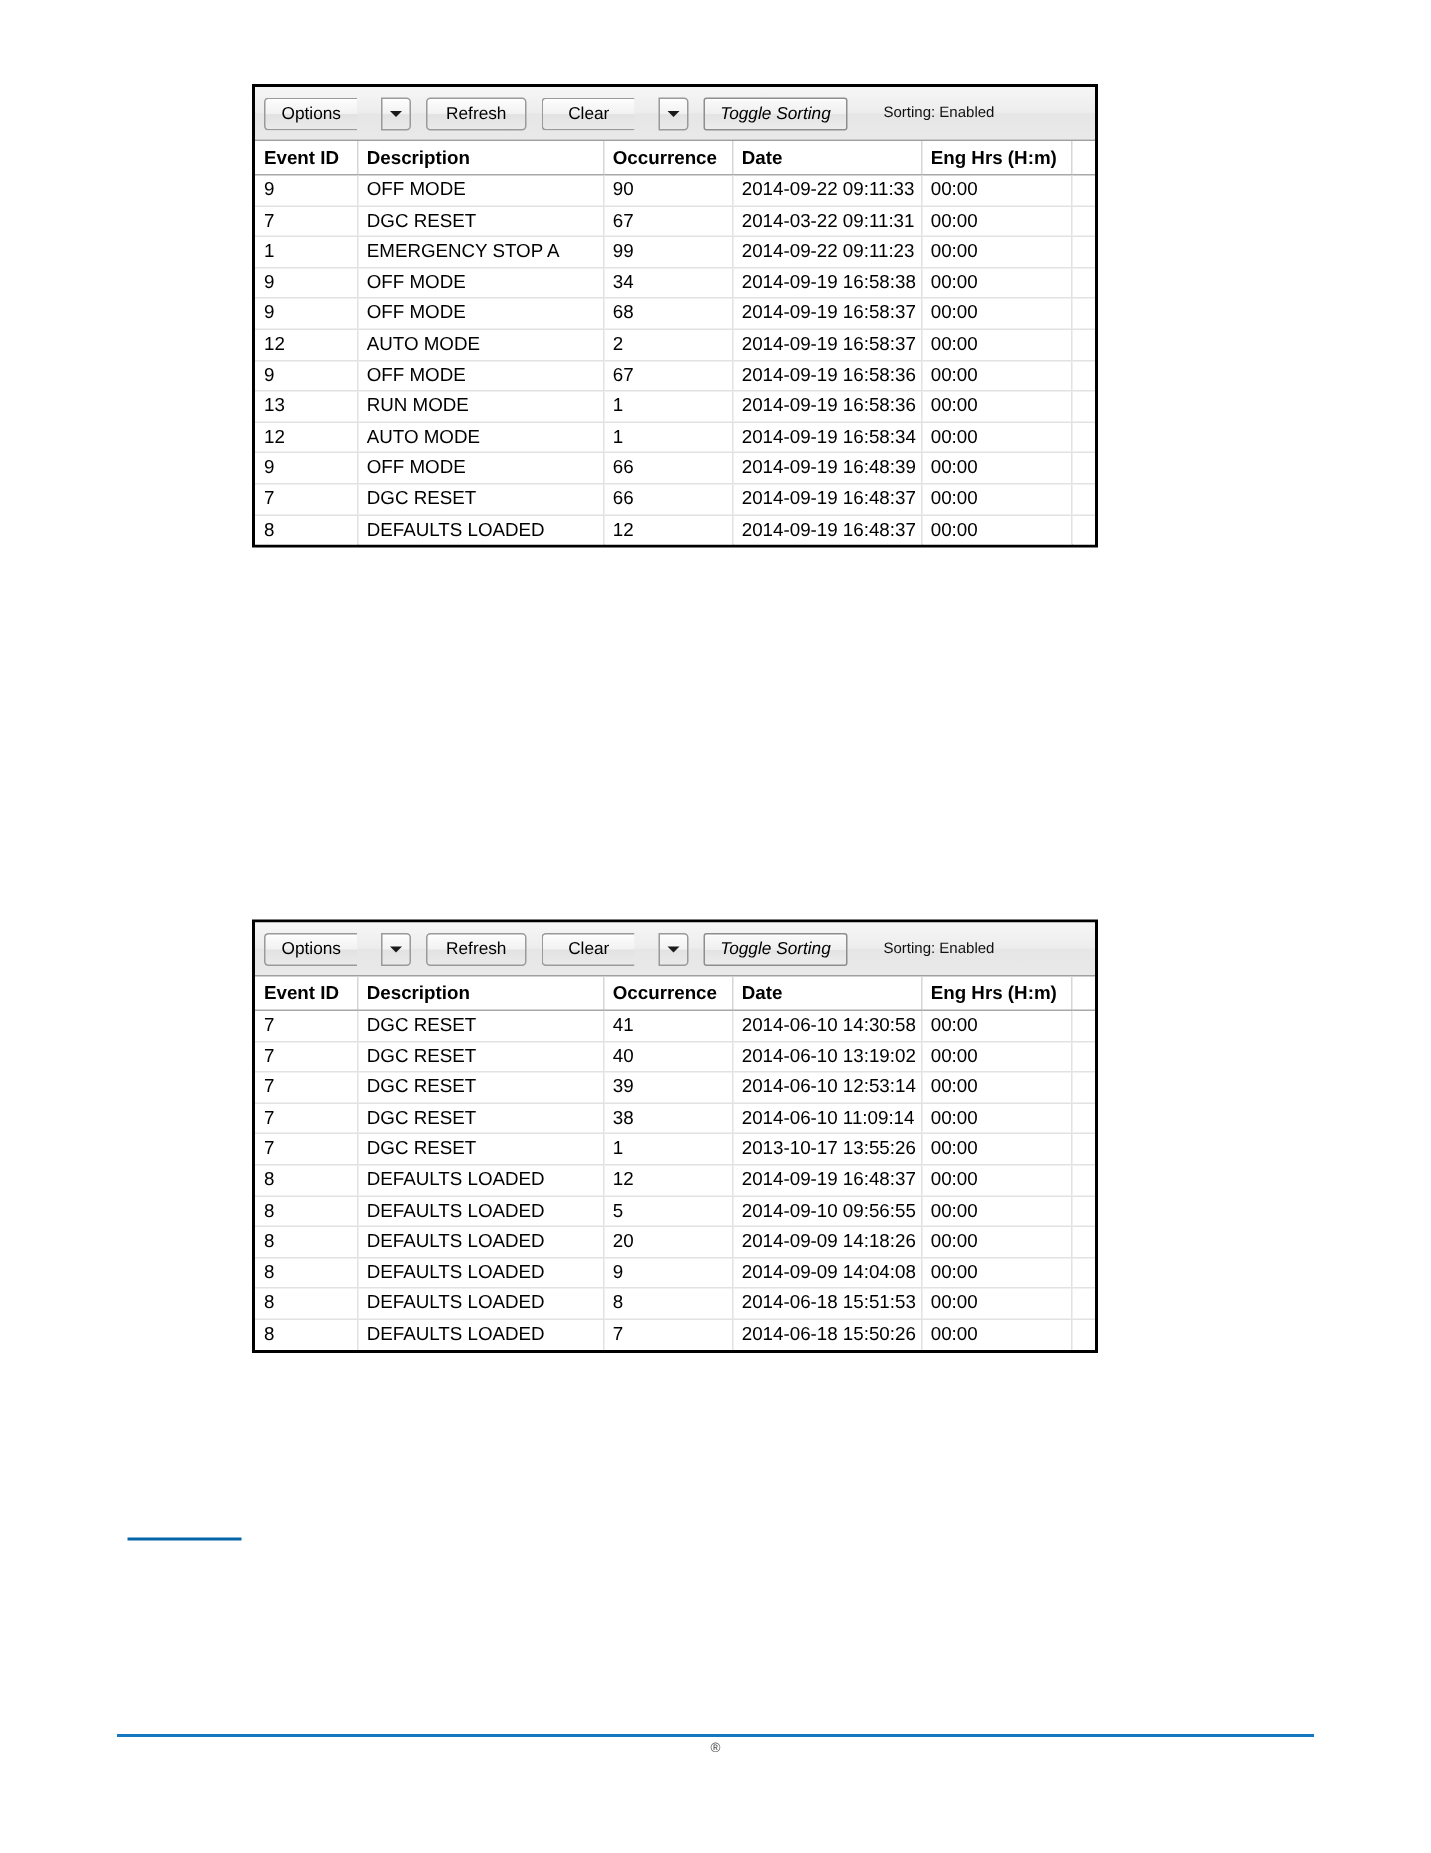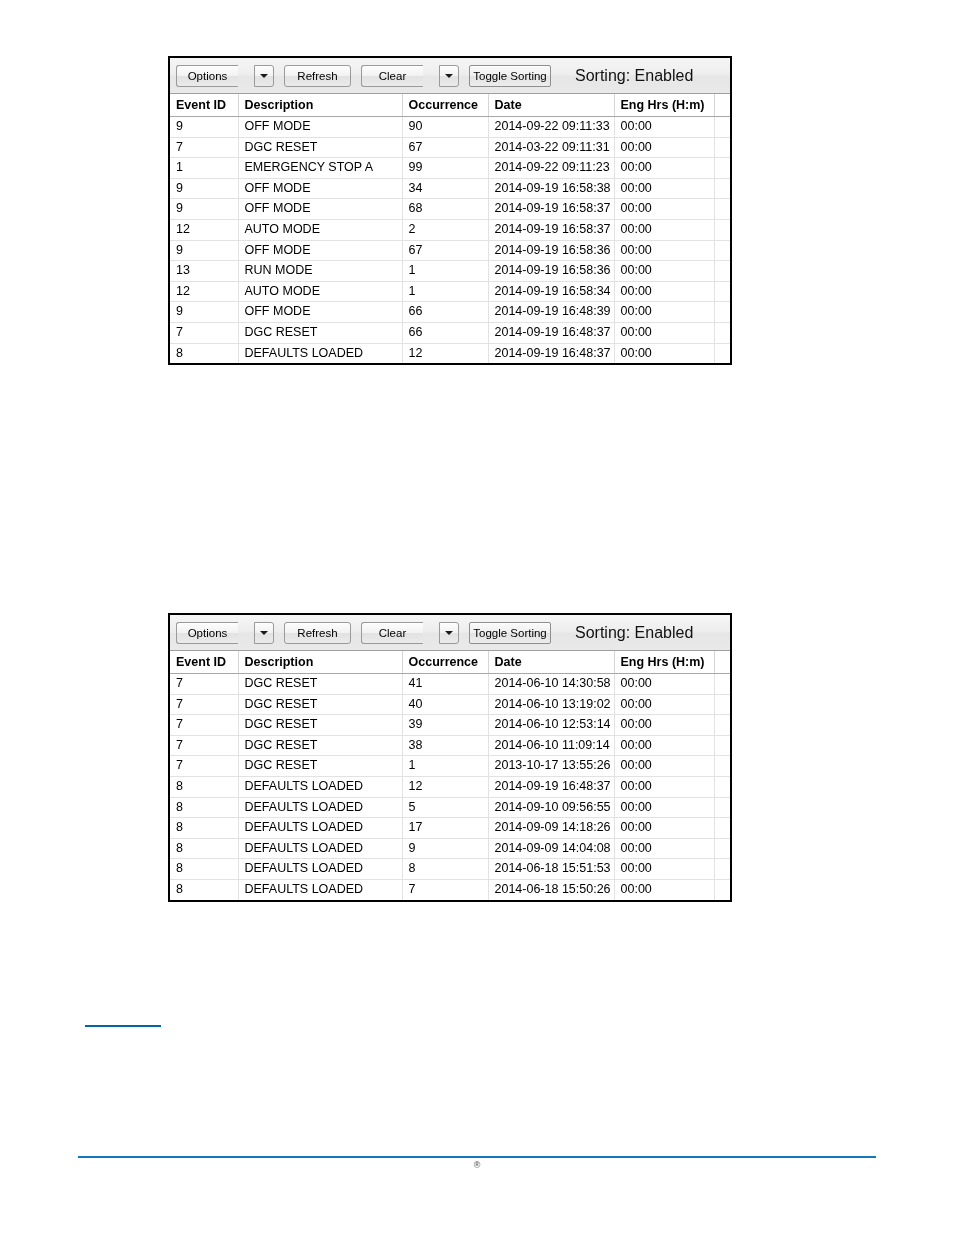--- a/index.html
+++ b/index.html
@@ -76,29 +76,30 @@
     width: 0; height: 0;
     border-left: 4px solid transparent;
     border-right: 4px solid transparent;
     border-top: 4px solid #1a1a1a;
   }
 
   .btn-refresh { width: 67px; margin-left: 10px; }
   .btn-clear-wrap { margin-left: 10px; }
   .btn-toggle {
     margin-left: 10px;
-    width: 82px;
+    width: 96px;
     border: 1px solid #8e8e8e;
     border-radius: 2px;
     background: linear-gradient(to bottom, #fafafa 0%, #efefef 50%, #e3e3e3 51%, #ececec 100%);
+    font-style: italic;
   }
 
   .sorting-status {
     margin-left: 24px;
-    font-size: 16px;
+    font-size: 10px;
     color: #111;
     white-space: nowrap;
   }
 
   
   table.grid {
     width: 100%;
     border-collapse: collapse;
     table-layout: fixed;
     font-size: 12.5px;
@@ -412,21 +413,21 @@
           <td>8</td>
           <td>DEFAULTS LOADED</td>
           <td>5</td>
           <td>2014-09-10 09:56:55</td>
           <td>00:00</td>
           <td>&nbsp;</td>
         </tr>
         <tr>
           <td>8</td>
           <td>DEFAULTS LOADED</td>
-          <td>17</td>
+          <td>20</td>
           <td>2014-09-09 14:18:26</td>
           <td>00:00</td>
           <td>&nbsp;</td>
         </tr>
         <tr>
           <td>8</td>
           <td>DEFAULTS LOADED</td>
           <td>9</td>
           <td>2014-09-09 14:04:08</td>
           <td>00:00</td>

